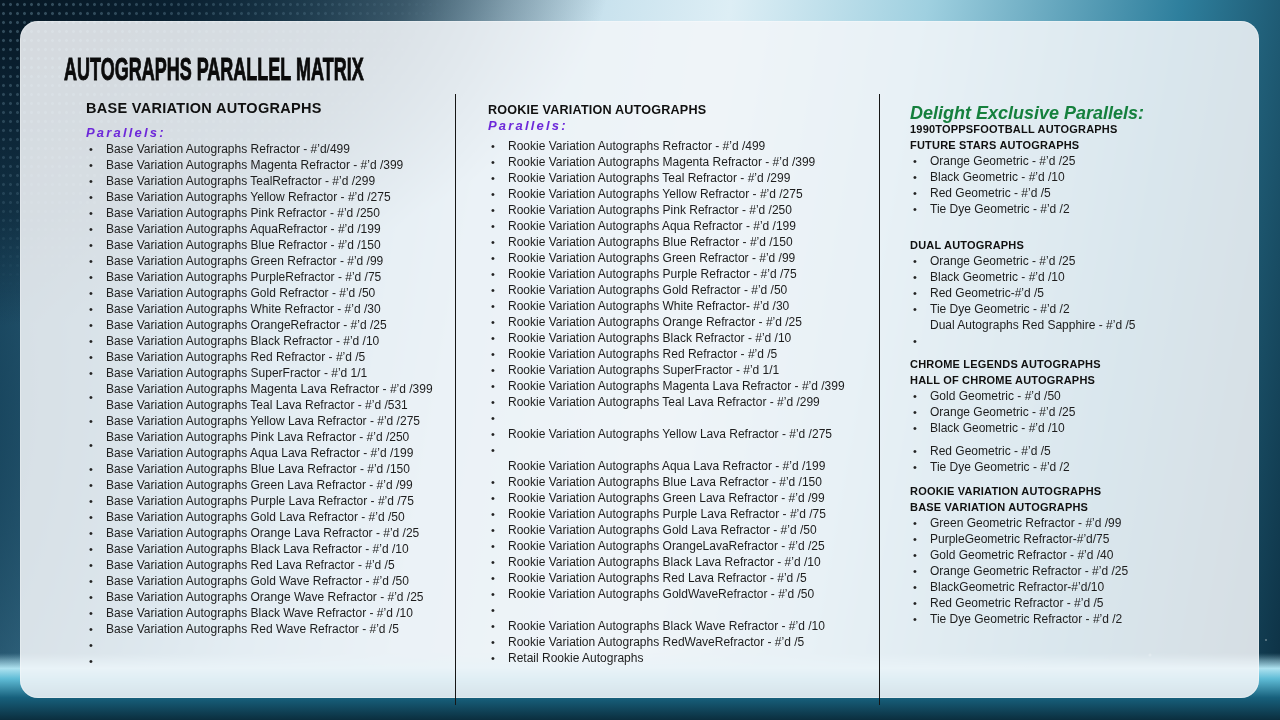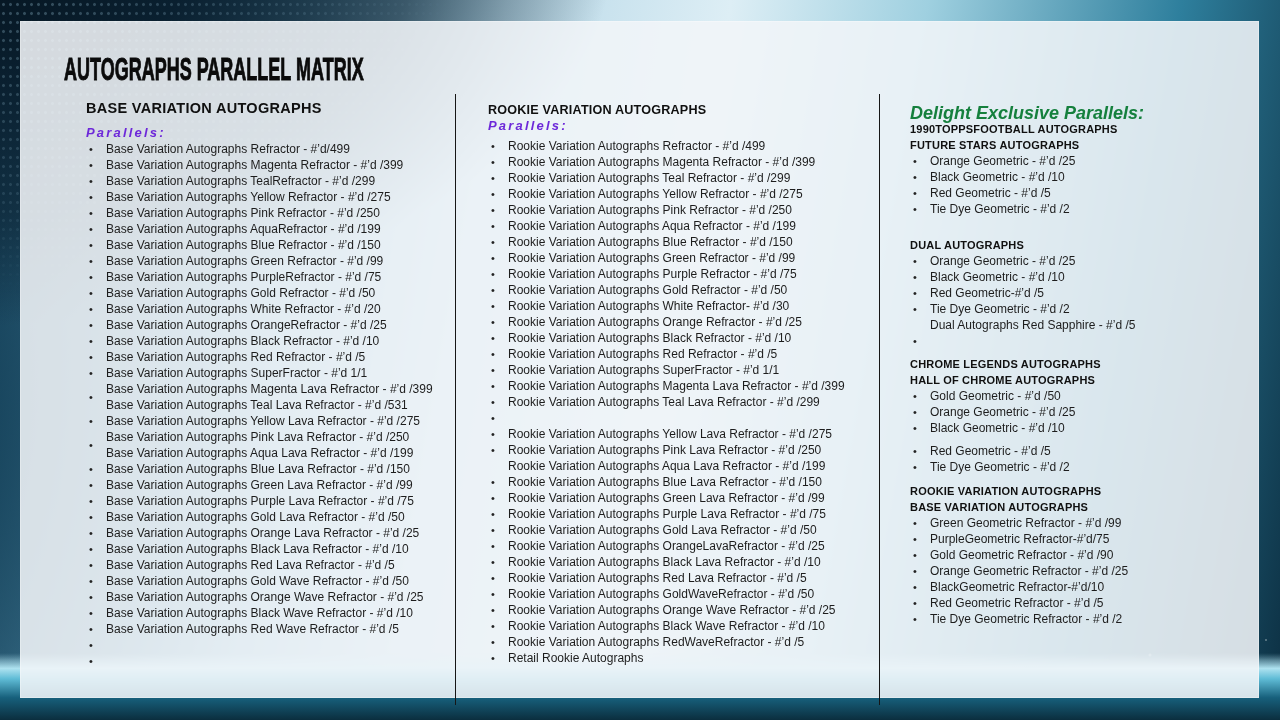--- a/index.html
+++ b/index.html
@@ -57,20 +57,21 @@
   .bottom-glow{
     top:auto;height:86px;bottom:0;
     background:linear-gradient(to top, #0b2e3e 0%, #17607c 26%, #5fbcd6 48%, #aee2f0 60%, rgba(174,226,240,0) 78%);
     -webkit-mask-image:linear-gradient(to top,#000 70%,transparent 100%);
             mask-image:linear-gradient(to top,#000 70%,transparent 100%);
   }
   .panel{
     position:absolute;left:20px;top:21px;width:1239px;height:677px;z-index:2;
     background:rgba(241,245,248,0.88);
     box-shadow:inset 0 0 0 1px rgba(255,255,255,0.3);
+    border-radius:18px;
   }
   .title{
     position:absolute;left:44px;top:33px;margin:0;
     font-size:30px;line-height:30px;font-weight:700;color:#0b0b0b;
     letter-spacing:0px;white-space:nowrap;
     transform:scale(0.60,1.04);transform-origin:left top;
     -webkit-text-stroke:0.9px #0b0b0b;
   }
   .col{position:absolute;color:#1d1d1d;margin-left:21px;}
   .col1{left:45px;top:79px;width:390px;}
@@ -165,21 +166,21 @@
         </div>
         <div class="li">
           <span class="bullet">•</span>
           <div class="li-text">
             <div>Base Variation Autographs Gold Refractor - #’d /50</div>
           </div>
         </div>
         <div class="li">
           <span class="bullet">•</span>
           <div class="li-text">
-            <div>Base Variation Autographs White Refractor - #’d /20</div>
+            <div>Base Variation Autographs White Refractor - #’d /30</div>
           </div>
         </div>
         <div class="li">
           <span class="bullet">•</span>
           <div class="li-text">
             <div>Base Variation Autographs OrangeRefractor - #’d /25</div>
           </div>
         </div>
         <div class="li">
           <span class="bullet">•</span>
@@ -415,23 +416,20 @@
           </div>
         </div>
         <div class="li">
           <span class="bullet">•</span>
           <div class="li-text">
             <div>Rookie Variation Autographs Yellow Lava Refractor - #’d /275</div>
           </div>
         </div>
         <div class="li">
           <span class="bullet">•</span>
-          <div class="li-text">
-            <div>Rookie Variation Autographs Pink Lava Refractor - #’d /250</div>
-          </div>
         </div>
         <div class="li">
           <span class="bullet"></span>
           <div class="li-text">
             <div>Rookie Variation Autographs Aqua Lava Refractor - #’d /199</div>
           </div>
         </div>
         <div class="li">
           <span class="bullet">•</span>
           <div class="li-text">
@@ -475,23 +473,20 @@
           </div>
         </div>
         <div class="li">
           <span class="bullet">•</span>
           <div class="li-text">
             <div>Rookie Variation Autographs GoldWaveRefractor - #’d /50</div>
           </div>
         </div>
         <div class="li">
           <span class="bullet">•</span>
-          <div class="li-text">
-            <div>Rookie Variation Autographs Orange Wave Refractor - #’d /25</div>
-          </div>
         </div>
         <div class="li">
           <span class="bullet">•</span>
           <div class="li-text">
             <div>Rookie Variation Autographs Black Wave Refractor - #’d /10</div>
           </div>
         </div>
         <div class="li">
           <span class="bullet">•</span>
           <div class="li-text">
@@ -621,21 +616,21 @@
         </div>
         <div class="li">
           <span class="bullet">•</span>
           <div class="li-text">
             <div>PurpleGeometric Refractor-#’d/75</div>
           </div>
         </div>
         <div class="li">
           <span class="bullet">•</span>
           <div class="li-text">
-            <div>Gold Geometric Refractor - #’d /90</div>
+            <div>Gold Geometric Refractor - #’d /40</div>
           </div>
         </div>
         <div class="li">
           <span class="bullet">•</span>
           <div class="li-text">
             <div>Orange Geometric Refractor - #’d /25</div>
           </div>
         </div>
         <div class="li">
           <span class="bullet">•</span>

